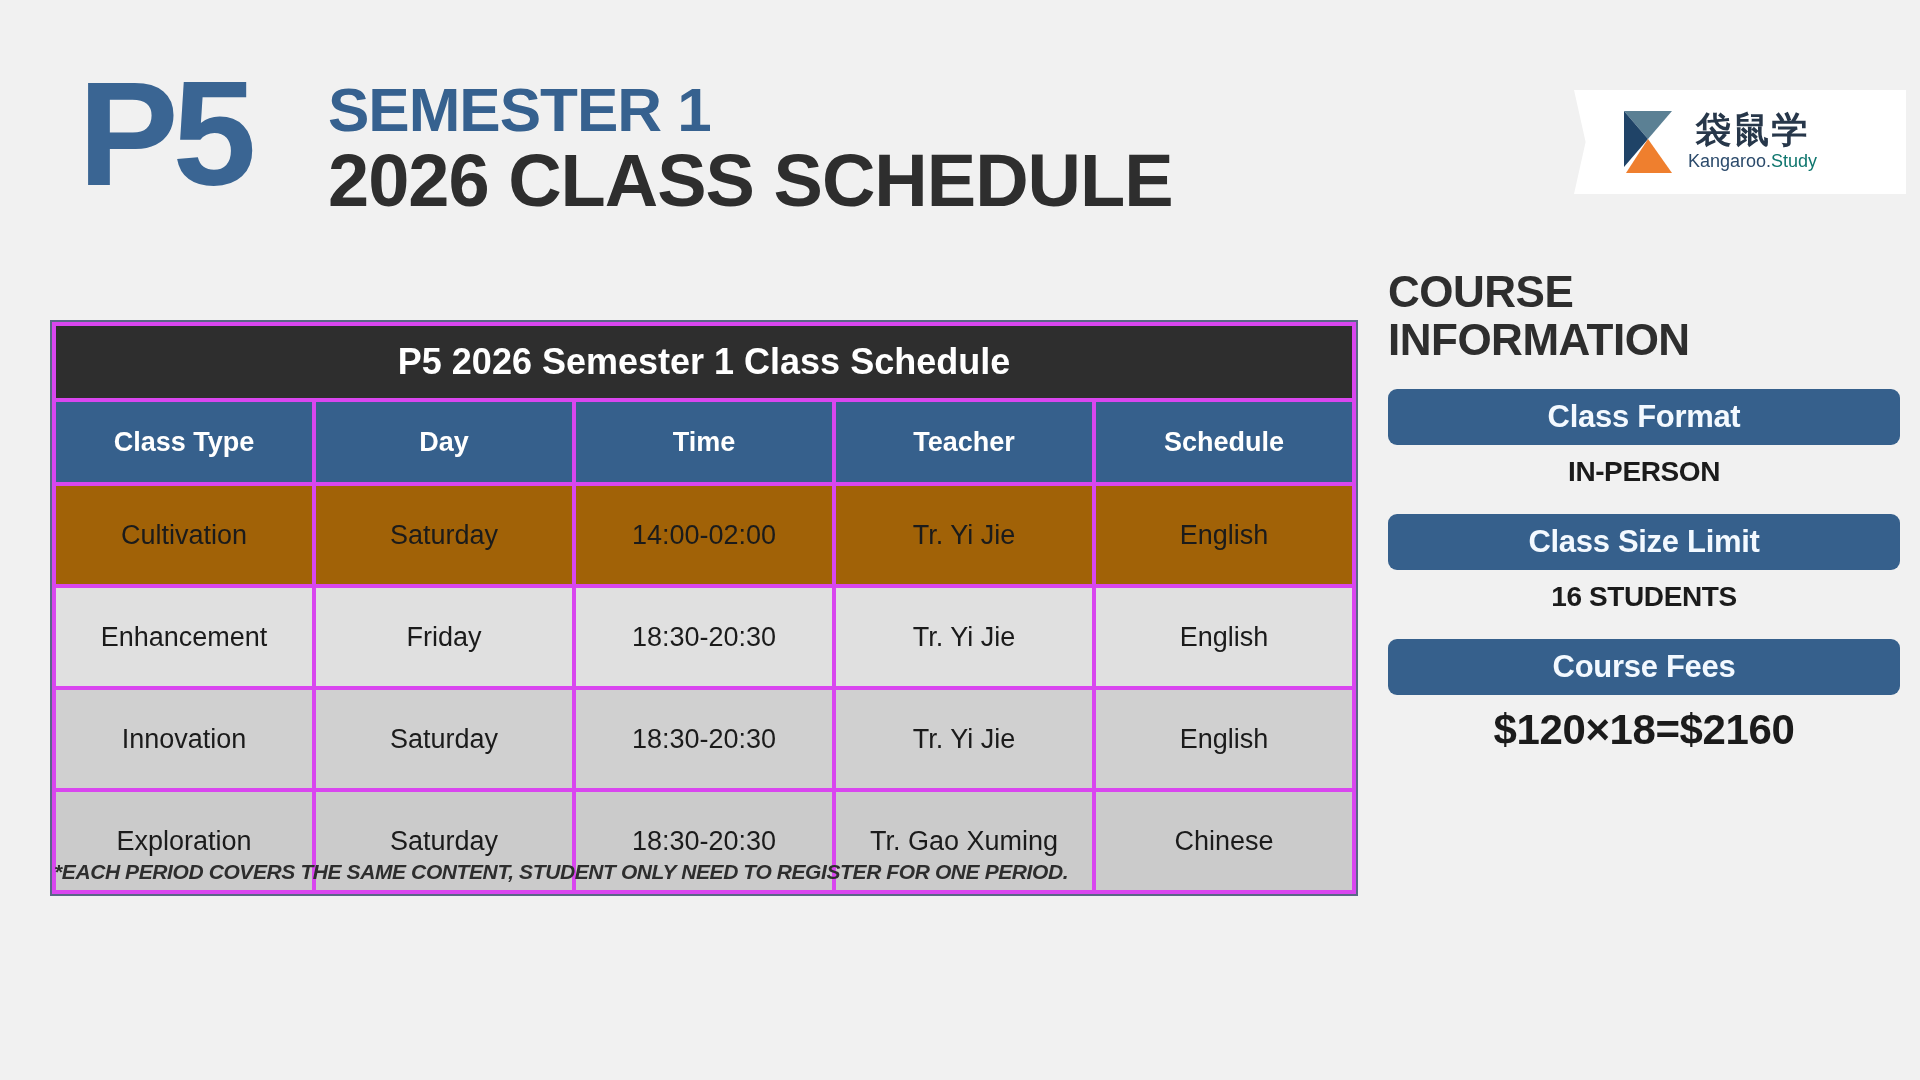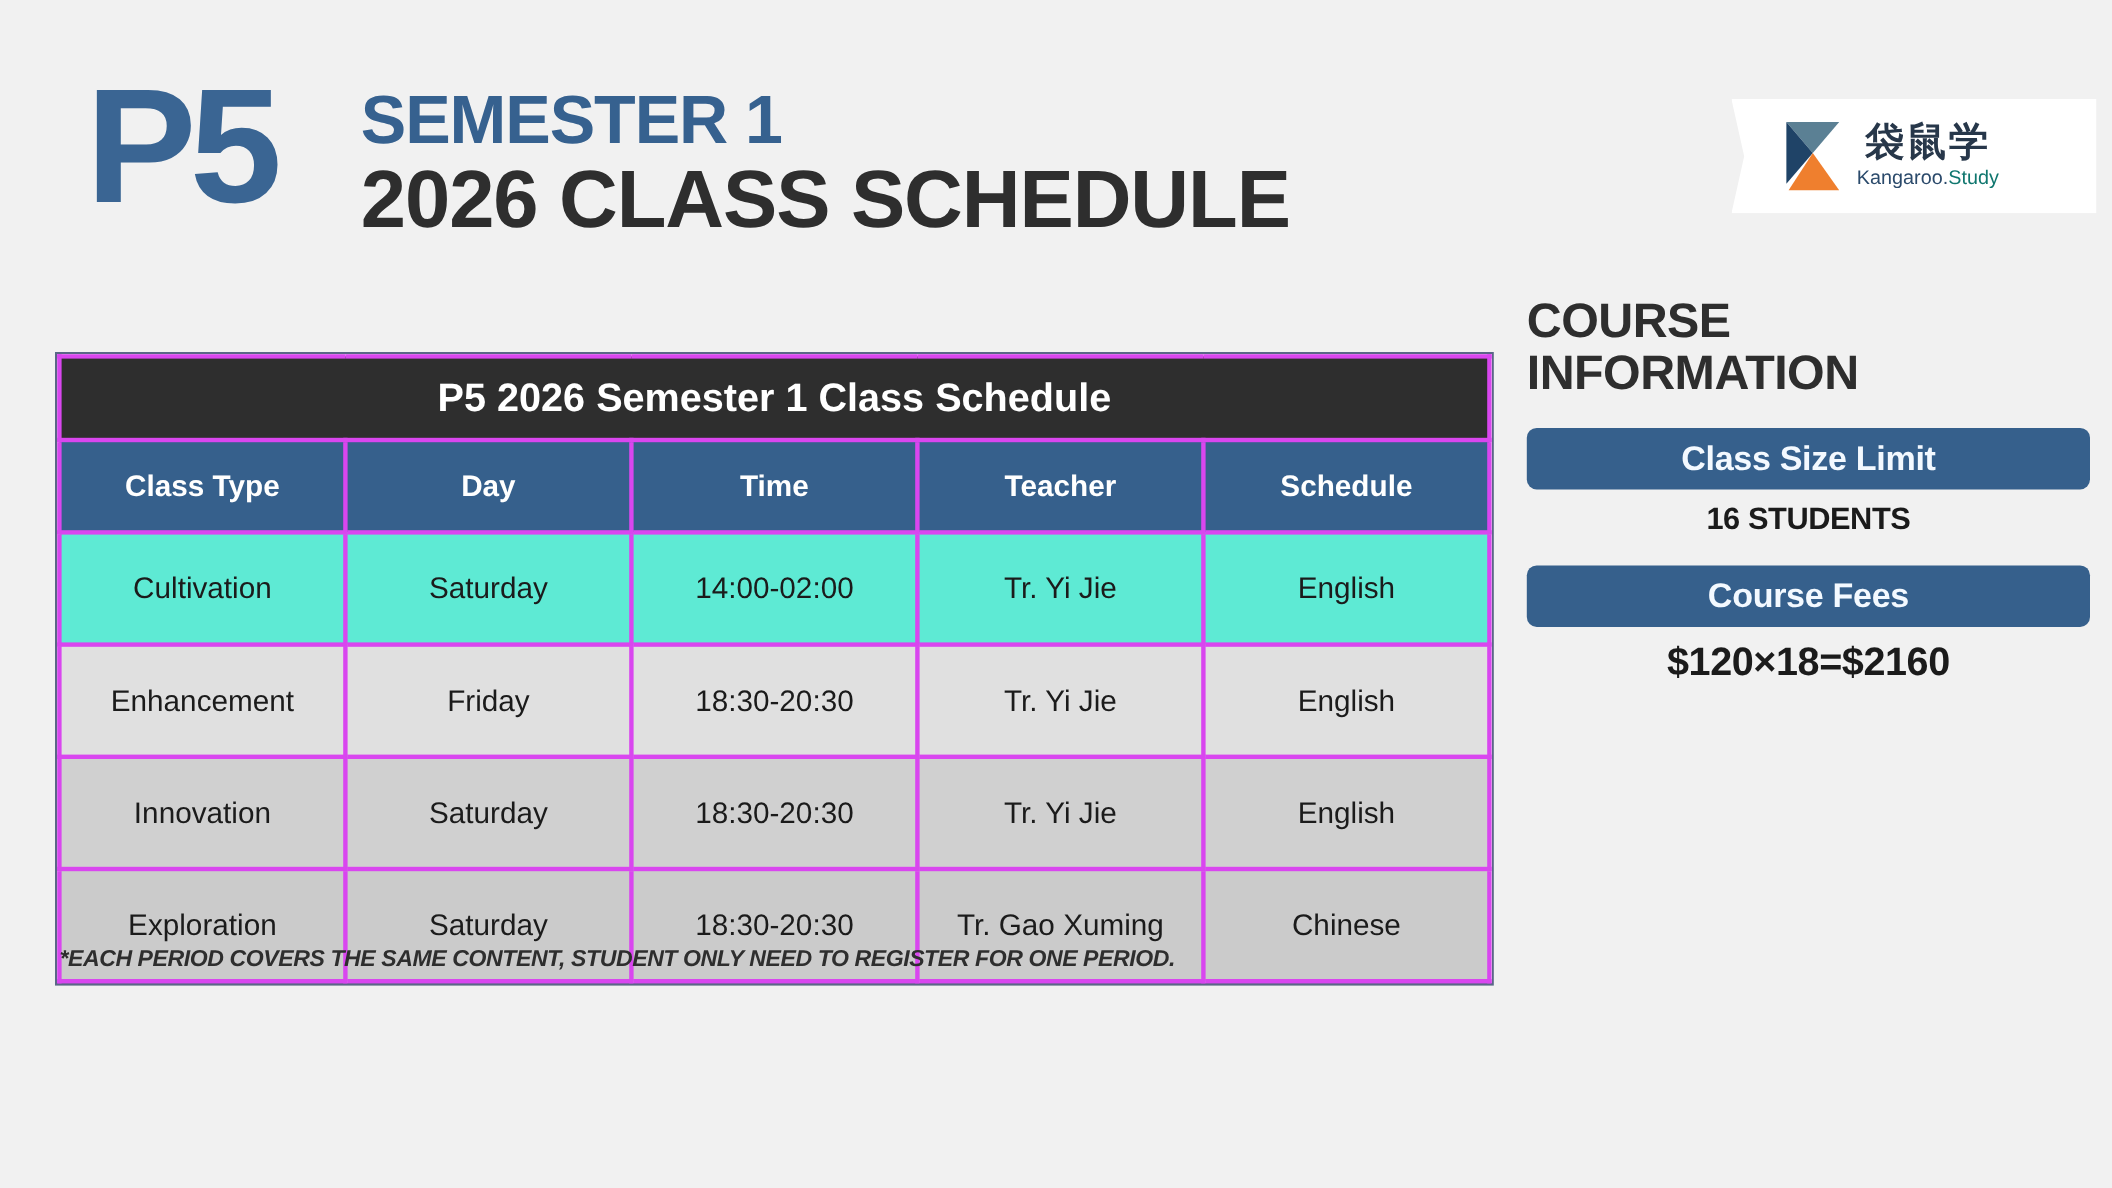--- a/index.html
+++ b/index.html
@@ -138,21 +138,21 @@
     font-weight: 900;
     height: 78px;
   }
   .cell {
     font-size: 27px;
     font-weight: 400;
     color: #1b1b1b;
     height: 96px;
     font-family: "Liberation Sans", sans-serif;
   }
-  tr.row-0 .cell { background: #5eead4; }
+  tr.row-0 .cell { background: #a16207; }
   tr.row-1 .cell { background: #e0e0e0; }
   tr.row-2 .cell { background: #d0d0d0; }
   tr.row-3 .cell { background: #cbcbcb; }
 
   #footnote {
     position: absolute;
     left: 54px;
     top: 860px;
     font-size: 21px;
     font-weight: 900;
@@ -192,21 +192,21 @@
   }
   .info-value {
     text-align: center;
     font-size: 28px;
     font-weight: 900;
     color: #1b1b1b;
     margin-top: 11px;
     letter-spacing: -0.4px;
   }
   .info-value.big {
-    font-size: 36px;
+    font-size: 42px;
   }
 </style>
 </head>
 <body>
 
 <div id="header-block">
   <div id="p5-mark">P5</div>
   <div id="title-stack">
     <div id="semester-line">SEMESTER 1</div>
     <div id="schedule-line">2026 CLASS SCHEDULE</div>
@@ -273,20 +273,24 @@
 </div>
 
 <div id="footnote">*EACH PERIOD COVERS THE SAME  CONTENT, STUDENT ONLY NEED TO REGISTER FOR ONE PERIOD.</div>
 
 <div id="course-info-panel">
   <div id="course-info-heading">
     <div>COURSE</div>
     <div>INFORMATION</div>
   </div>
 
+  <div class="info-group">
+    <div class="info-pill">Class Format</div>
+    <div class="info-value">IN-PERSON</div>
+  </div>
 
   <div class="info-group">
     <div class="info-pill">Class Size Limit</div>
     <div class="info-value">16 STUDENTS</div>
   </div>
 
   <div class="info-group">
     <div class="info-pill">Course Fees</div>
     <div class="info-value big">$120×18=$2160</div>
   </div>

